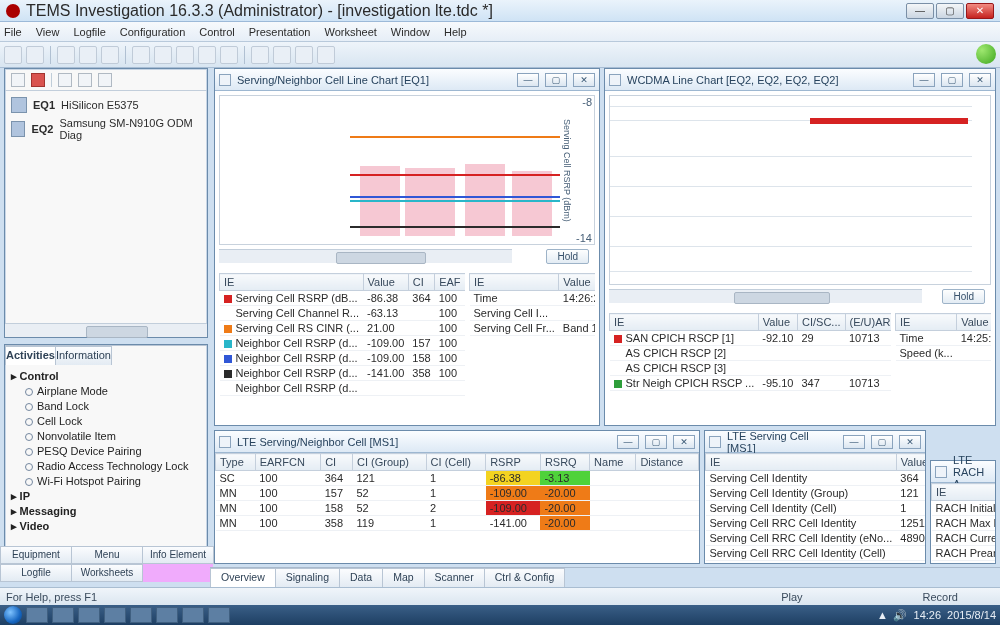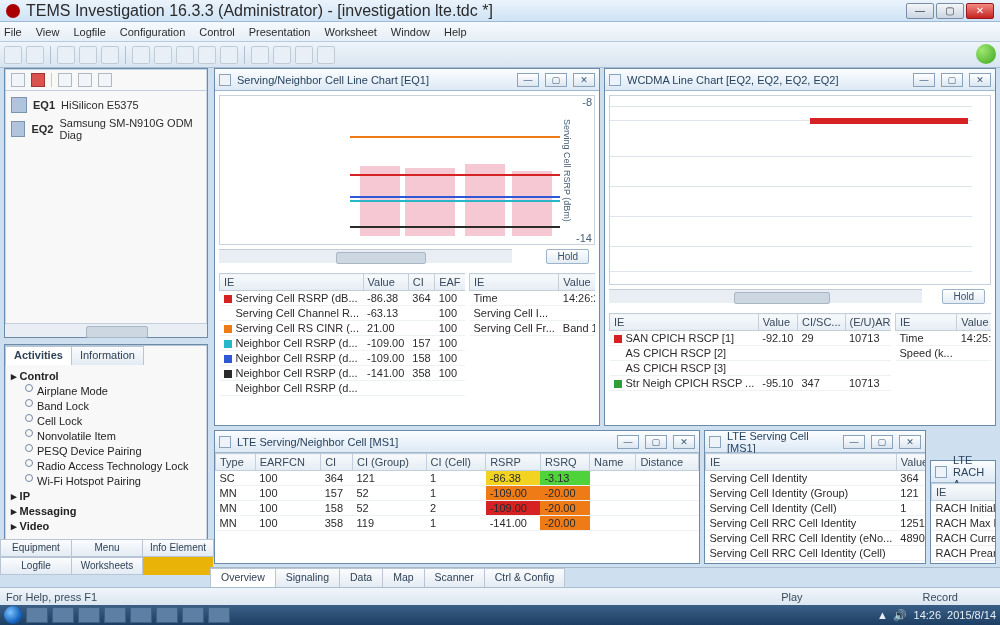--- a/index.html
+++ b/index.html
@@ -25,25 +25,25 @@
 .pane-body{ position:absolute; top:22px; left:0; right:0; bottom:0; background:#fff; overflow:hidden; }
 .eqlist{ padding:6px; display:flex; flex-direction:column; gap:4px;}
 .eqitem{ display:flex; align-items:center; gap:6px; color:#2b2b2b;}
 .eqitem .ic{ width:16px;height:16px;background:#b0c4de;border:1px solid #7b93ad;}
 .eqtb{ height:22px; border-bottom:1px solid #c2cedb; display:flex; align-items:center; gap:6px; padding:0 6px;}
 .eqtb .i{ width:14px;height:14px;border:1px solid #b0b9c3;background:#f1f4f8; }
 .eqtb .i.red{ background:#d9534f; border-color:#a13430;}
 .scroll-x{ height:14px;background:#e9eef4;border-top:1px solid #c2cedb; position:absolute;left:0;right:0;bottom:0;}
 .scroll-x::after{content:"";position:absolute;left:40%;top:2px;width:30%;height:10px;background:#cdd7e2;border:1px solid #a9b6c4;border-radius:2px;}
 .tabs{ position:absolute; left:0; right:0; bottom:0; height:20px; display:flex; border-top:1px solid #b8c5d4;}
-.tabs .tab{ padding:2px 8px; background:linear-gradient(#fbfcfe,#e3ebf3); border:1px solid #b8c5d4; border-bottom:none; margin-right:-1px; color:#2f4256; cursor:pointer;}
+.tabs .tab{ padding:2px 0; background:linear-gradient(#fbfcfe,#e3ebf3); border:1px solid #b8c5d4; border-bottom:none; margin-right:-1px; color:#2f4256; cursor:pointer;}
 .tabs .tab.active{ background:#fff; font-weight:600;}
 .tree{ padding:4px 6px; color:#222; line-height:15px;}
 .tree .hdr{ font-weight:700; }
-.tree .node{ padding-left:14px; display:flex; gap:4px;}
+.tree .node{ padding-left:14px; display:flex; align-items:center; gap:4px;}
 .tree .bullet{ width:8px;height:8px;border:1px solid #7588a0;border-radius:50%;}
 table.grid{ border-collapse:collapse; width:100%; font-size:10.5px; }
 table.grid th{ background:linear-gradient(#f8fafc,#e4ecf4); border:1px solid #c4cfdc; padding:2px 4px; text-align:left; font-weight:400; color:#384a5d;}
 table.grid td{ border-bottom:1px solid #eef1f5; padding:1px 4px; color:#2b2b2b; white-space:nowrap;}
 .swatch{ display:inline-block; width:8px;height:8px; margin-right:4px; vertical-align:middle;}
 .chart{ position:relative; background:#fff; }
 .chart .yaxis{ position:absolute; right:2px; top:0; bottom:0; width:18px; display:flex; flex-direction:column; justify-content:space-between; color:#486078; font-size:9px; text-align:right;}
 .chart .ylabel{ position:absolute; top:0; right:22px; bottom:0; width:12px; writing-mode:vertical-rl; text-orientation:mixed; color:#486078; font-size:9px; text-align:center;}
 .holdbtn{ position:absolute; right:6px; top:2px; padding:1px 10px; background:linear-gradient(#fdfefe,#e3ecf4); border:1px solid #9db3c8; border-radius:2px; font-size:10px; color:#38526b; cursor:pointer;}
 .statusbar{ position:absolute; left:0; right:0; bottom:20px; height:18px; background:linear-gradient(#f0f5fa,#dbe6f0); border-top:1px solid #a9bdd1; display:flex; align-items:center; color:#3a4b5d; font-size:10.5px; padding:0 6px;}
@@ -53,21 +53,21 @@
 .taskbar .tk{ width:22px;height:16px;background:#5d7fa3;border:1px solid #3f5f80;}
 .taskbar .tray{ margin-left:auto; display:flex; align-items:center; gap:6px; color:#e8eef5; font-size:10px;}
 .hl-green{ background:#4fd23a; }
 .hl-yellow{ background:#f3d321; }
 .hl-orange{ background:#ef7b17; }
 .hl-red{ background:#d62222; color:#fff;}
 .bottom-tabs{ position:absolute; left:210px; right:0; bottom:0; height:20px; display:flex; gap:0; border-top:1px solid #a8b9cc;}
 .bottom-tabs .bt{ padding:2px 10px; background:linear-gradient(#fbfcfe,#e3ebf3); border:1px solid #b8c5d4; border-bottom:none; margin-right:-1px; color:#2f4256; cursor:pointer; font-size:10.5px;}
 .bottom-tabs .bt.active{ background:#ffffff; font-weight:400;}
 .idle{ position:absolute; left:0; bottom:20px; width:210px; height:18px; background:#eef3f8; border-top:1px solid #c2cedb; display:flex; align-items:center; padding:0 6px; color:#3a4a5c; font-size:10.5px; justify-content:space-between;}
-.small-tabs{ position:absolute; left:0; bottom:12px; width:213px; height:36px; background:#eab308;}
+.small-tabs{ position:absolute; left:0; bottom:5px; width:213px; height:36px; background:#f0abfc;}
 .small-tabs .row{ display:flex; height:18px;}
 .small-tabs .st{ flex:1; border:1px solid #b8c5d4; background:linear-gradient(#fbfcfe,#e3ebf3); text-align:center; line-height:16px; font-size:10px; color:#2f4256; margin-right:-1px; cursor:pointer;}
 .pinkbar{ position:absolute; background:#f0a3b6; opacity:.6;}
 .redline{ position:absolute; background:#d62222; height:6px;}
 .trace{ position:absolute; height:1px; }
 </style>
 </head>
 <body>
 
 <div class="titlebar">

